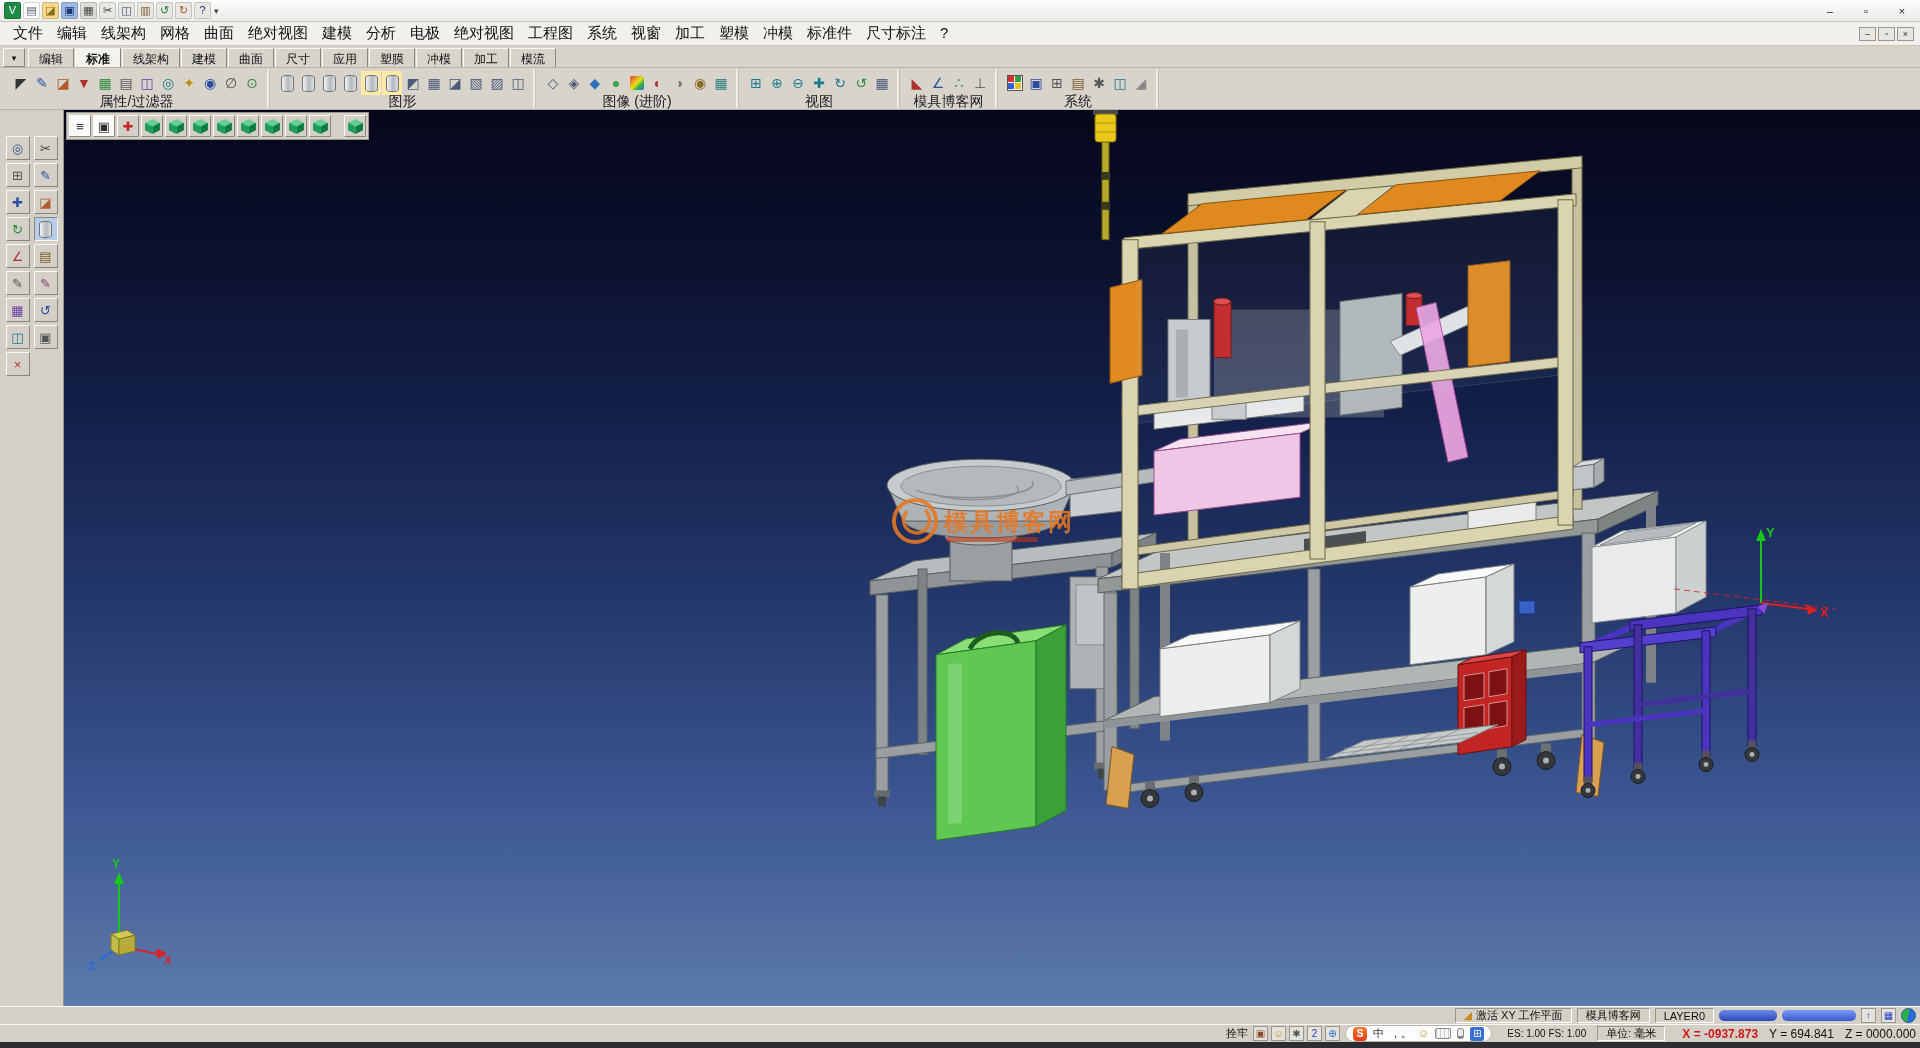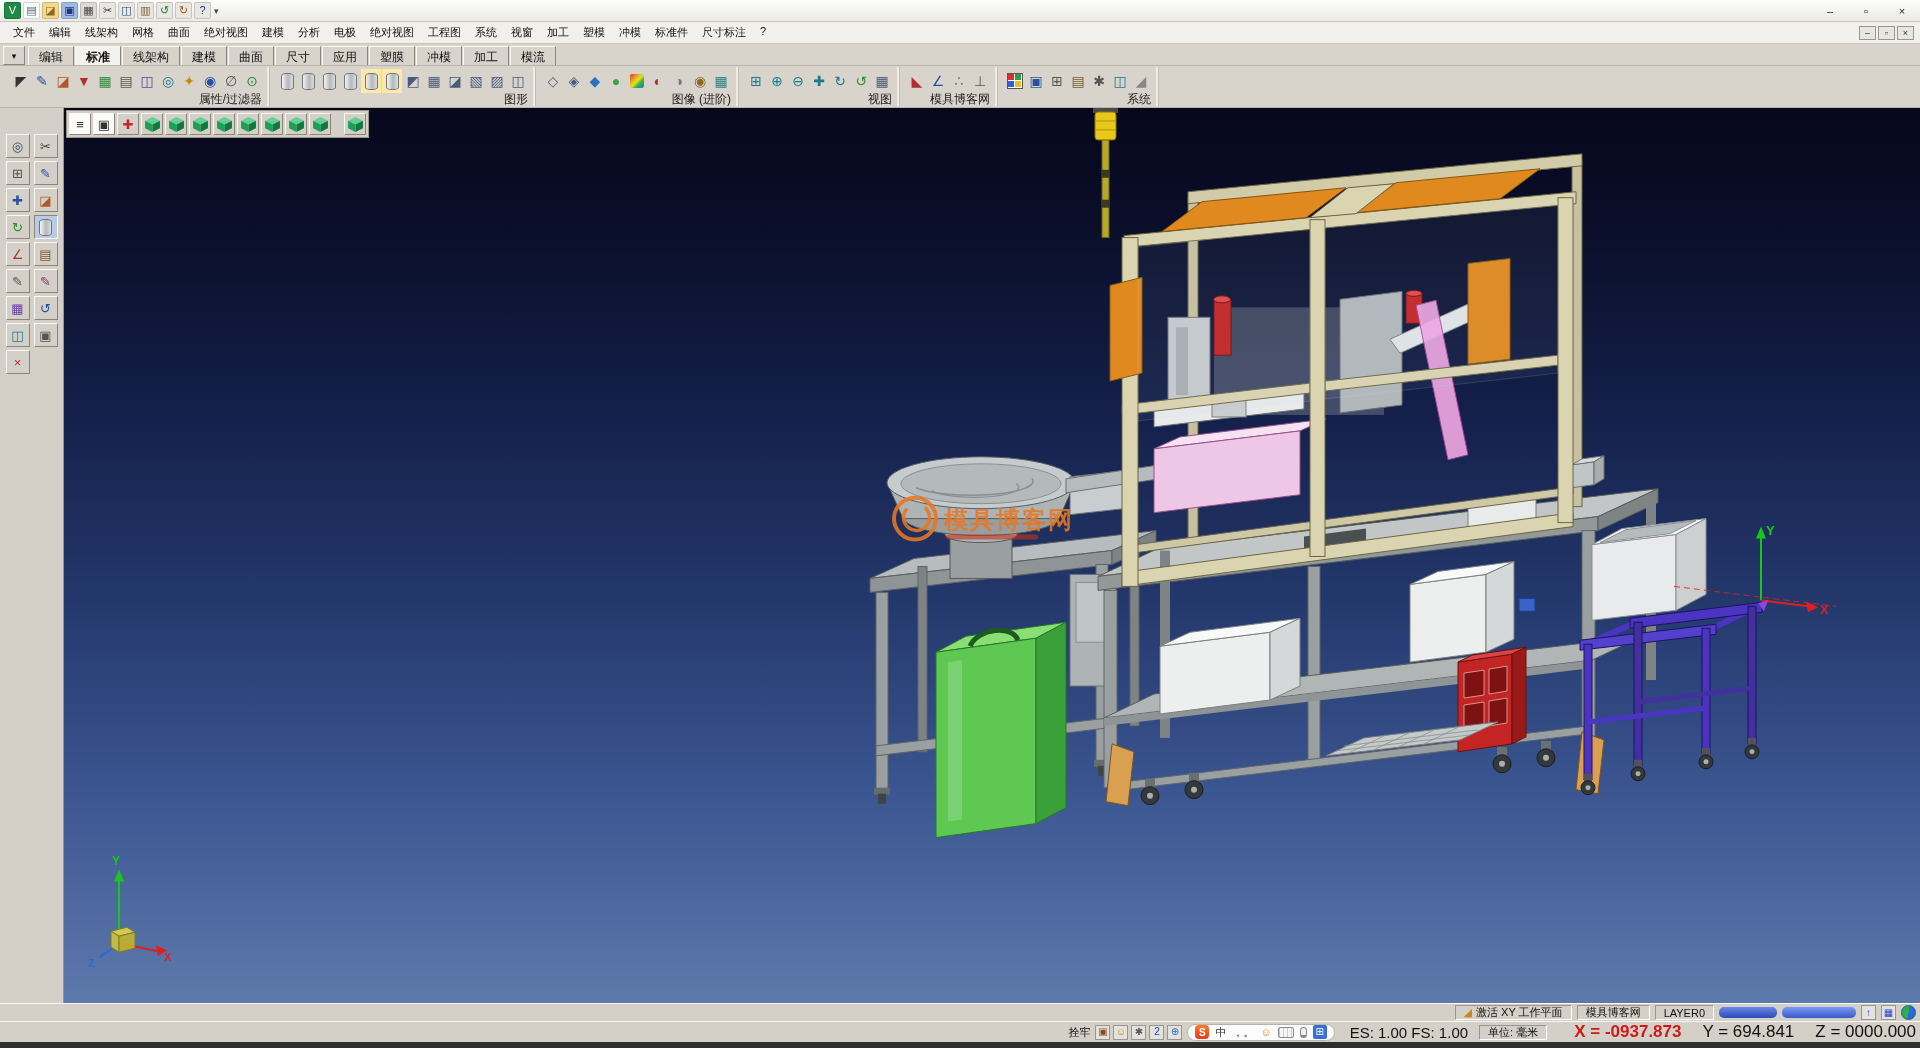--- a/index.html
+++ b/index.html
@@ -14,41 +14,41 @@
   .ticon{width:17px;height:17px;display:flex;align-items:center;justify-content:center;
     font-size:11px;border:1px solid rgba(0,0,0,.15);border-radius:2px;line-height:1}
   .more-arrow{font-size:9px;color:#444;margin-left:3px}
   .title-text{position:absolute;left:0;right:0;text-align:center;font-size:12px;color:#1a1a1a;pointer-events:none}
   .winbtns{margin-left:auto;display:flex;height:100%}
   .winbtn{width:36px;height:100%;display:flex;align-items:center;justify-content:center;font-size:11px;color:#222}
 
   
   .menubar{flex:0 0 22px;background:#f2f0ec;border-bottom:1px solid #c9c5bd;display:flex;align-items:center;padding:0 6px}
   .menus{display:flex}
-  .menu-item{padding:2px 7px;font-size:11px;white-space:nowrap}
+  .menu-item{padding:2px 7px;font-size:15px;white-space:nowrap}
   .mdi{margin-left:auto;display:flex;gap:2px}
   .mdibtn{width:17px;height:14px;border:1px solid #9a968c;background:#e8e6e0;font-size:9px;
     display:flex;align-items:center;justify-content:center;color:#333}
 
   
   .tabbar{flex:0 0 22px;background:#d8d4cc;border-bottom:1px solid #b8b4aa;display:flex;align-items:flex-end;padding:0 3px}
   .tab-drop{width:22px;height:19px;margin-right:3px;display:flex;align-items:center;justify-content:center;
     font-size:9px;border:1px solid;border-color:#faf8f4 #8a867c #8a867c #faf8f4;background:#d8d4cc}
   .tabs{display:flex;gap:1px}
   .tab{height:19px;padding:2px 10px;font-size:12px;background:#d8d4cc;border:1px solid;
     border-color:#faf8f4 #8a867c #8a867c #faf8f4;border-bottom:none;white-space:nowrap}
   .tab.active{background:#f4f2ec;font-weight:bold}
 
   
   .ribbon{flex:0 0 42px;background:#d8d4cc;border-bottom:1px solid #b8b4aa;display:flex;align-items:stretch;padding:1px 4px}
   .rgroup{display:flex;flex-direction:column;justify-content:space-between;padding:2px 7px 1px;
     border-right:1px solid #c2beb4;box-shadow:inset -2px 0 0 #efede8}
   .ricons{display:flex;gap:1px;align-items:center}
   .ricon{width:20px;height:24px;display:flex;align-items:center;justify-content:center;font-size:14px;line-height:1}
-  .rlabel{font-size:12px;color:#222;text-align:right;line-height:12px;white-space:nowrap}
+  .rlabel{font-size:14px;color:#222;text-align:center;line-height:12px;white-space:nowrap}
   .cyl::before{content:"";display:block;width:11px;height:15px;border:1px solid #70757a;
     border-radius:5px/3px;background:linear-gradient(90deg,#f4f4f4,#b4b8bc 55%,#dcdfe1)}
   .grid4::before{content:"";display:block;width:14px;height:14px;border:1px solid #555;background:
     linear-gradient(#d83030,#d83030) 0 0/6px 6px no-repeat,
     linear-gradient(#2ea040,#2ea040) 7px 0/6px 6px no-repeat,
     linear-gradient(#3060d8,#3060d8) 0 7px/6px 6px no-repeat,
     linear-gradient(#e8c020,#e8c020) 7px 7px/6px 6px no-repeat,#fff}
   .rainbow::before{content:"";display:block;width:14px;height:14px;border-radius:2px;
     background:linear-gradient(135deg,#e03030,#e8a020 30%,#e8e020 50%,#30b040 70%,#3070e0)}
 
@@ -91,22 +91,22 @@
   .ime{display:flex;align-items:center;background:#fdfdfd;border:1px solid #b8b4aa;border-radius:9px;
     padding:1px 7px;gap:6px;height:17px}
   .ime-logo{width:14px;height:14px;border-radius:4px;background:linear-gradient(#ff7a2a,#e83a1a);color:#fff;
     font-weight:bold;font-size:10px;display:flex;align-items:center;justify-content:center}
   .ime-item{font-size:11px;color:#333;line-height:1}
   .ime-item.tools{background:#3b6fd4;color:#fff;border-radius:2px;width:14px;height:14px;
     display:flex;align-items:center;justify-content:center;font-size:10px}
   .kbd-shape{width:16px;height:11px;border:1px solid #888;border-radius:2px;
     background:repeating-linear-gradient(90deg,#ccc 0 1px,#f6f6f6 1px 4px)}
   .mic-shape{width:7px;height:11px;border:1px solid #888;border-radius:4px;background:#f0f0f0;border-bottom-width:3px}
-  .sb-text{font-size:15px}
-  .coord{font-size:17px;margin-left:16px}
+  .sb-text{font-size:10px}
+  .coord{font-size:12px;margin-left:6px}
   .coord-x{color:#d01818;font-weight:bold}
   .taskstrip{flex:0 0 6px;background:#2e2e32}
 </style>
 </head>
 <body>
 
 <div id="app">
 
   <div class="titlebar">
     <div class="qicons">

